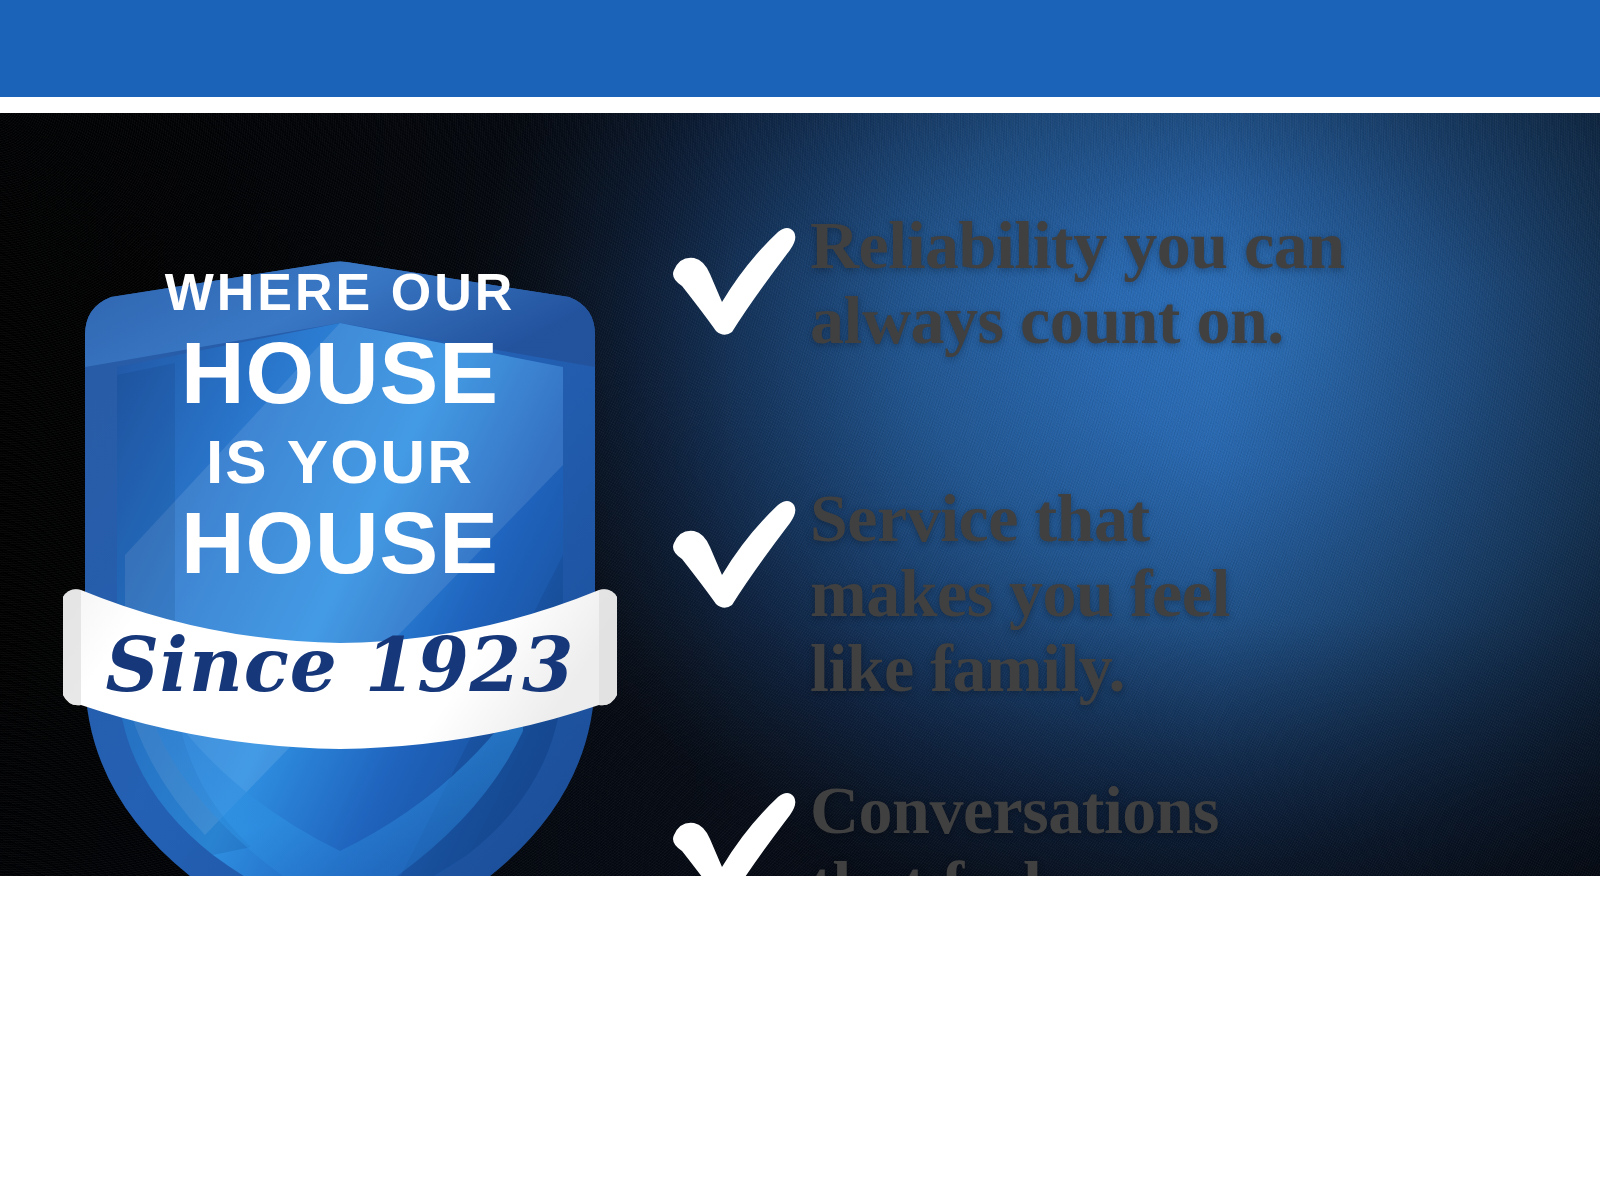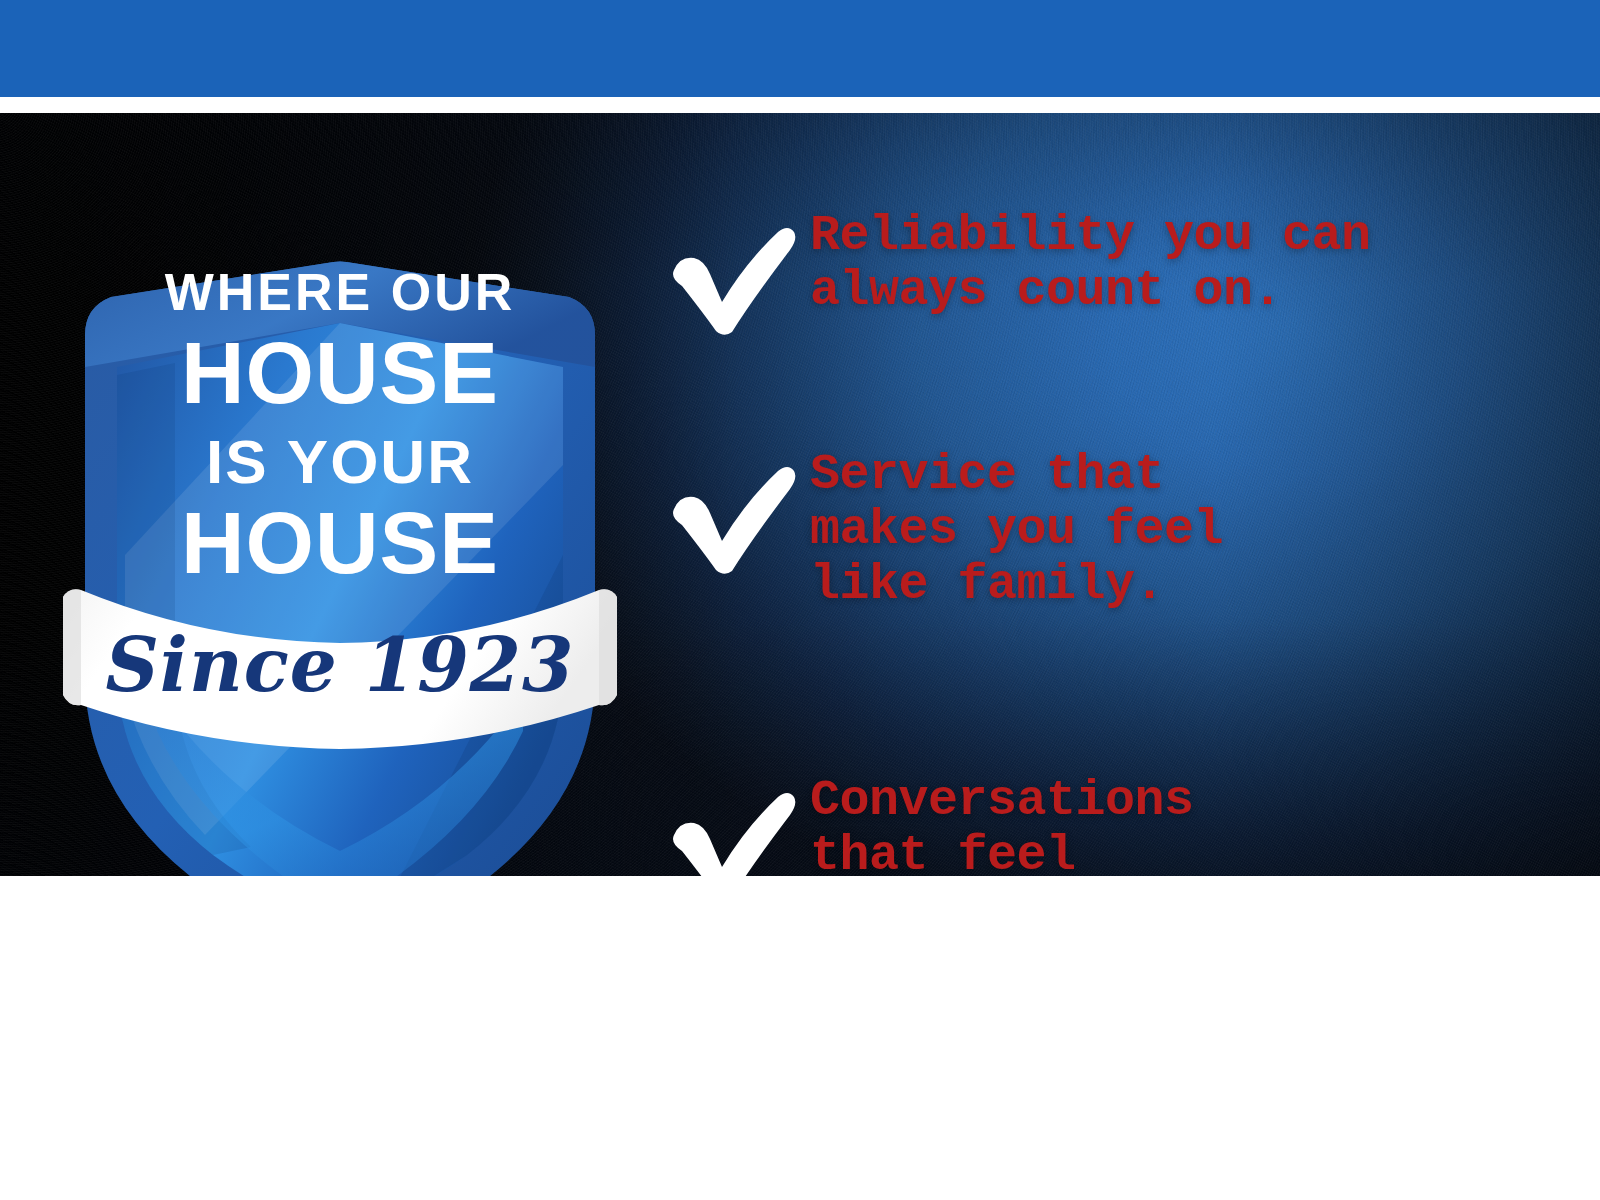--- a/index.html
+++ b/index.html
@@ -134,36 +134,36 @@
     height: 975px;
   }
   .bullet {
     position: absolute;
     left: 0;
     display: flex;
     align-items: flex-start;
     width: 900px;
   }
   .bullet-1 { top: 95px; }
-  .bullet-2 { top: 334px; }
+  .bullet-2 { top: 368px; }
   .bullet-3 { top: 660px; }
 
   .check-wrap {
     flex: 0 0 auto;
     width: 150px;
     padding-top: 10px;
   }
   .check-wrap svg { display: block; }
 
   .bullet-text {
     flex: 1 1 auto;
-    color: #b91c1c;
-    font-family: Liberation Mono, monospace;
+    color: #404040;
+    font-family: Liberation Serif, serif;
     font-weight: bold;
-    font-size: 50px;
+    font-size: 68px;
     line-height: 1.10;
     letter-spacing: -0.5px;
     white-space: pre-line;
     text-shadow: 0 2px 7px rgba(0,0,0,0.30);
   }
 </style>
 </head>
 <body>
 
 <div class="canvas">

